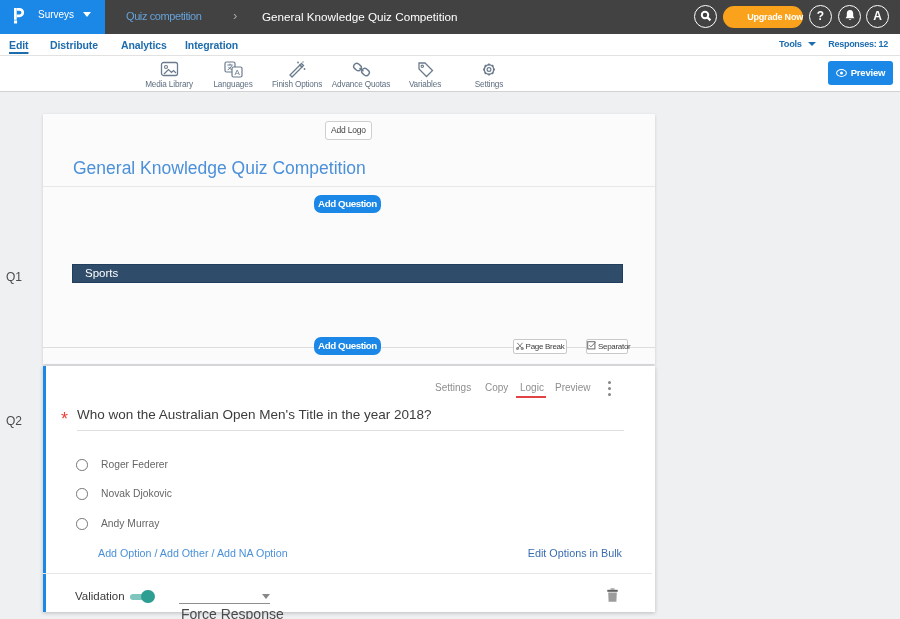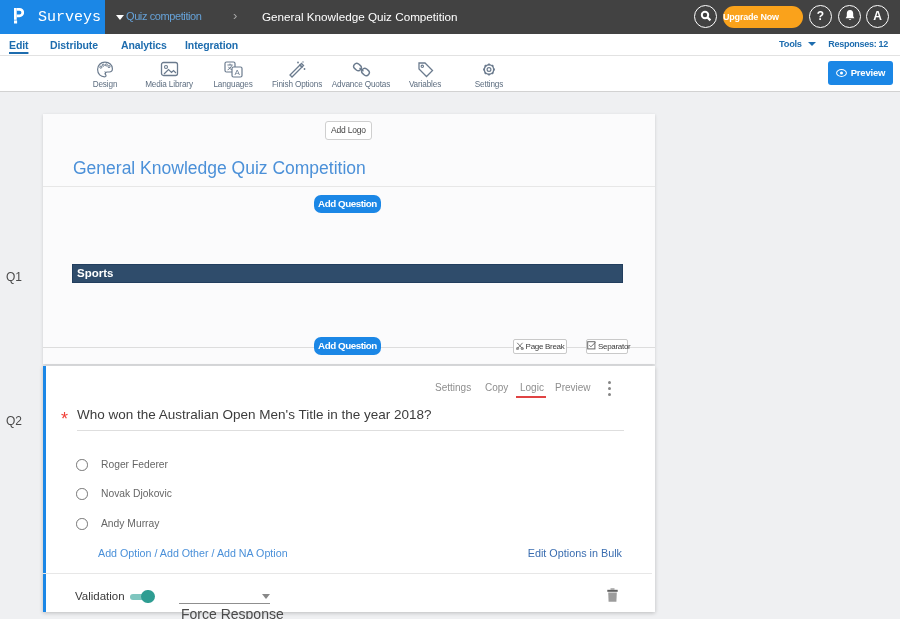--- a/index.html
+++ b/index.html
@@ -3,27 +3,27 @@
 <meta charset="utf-8">
 <style>
 * { margin:0; padding:0; box-sizing:border-box; }
 html,body { width:900px; height:619px; overflow:hidden; }
 body { font-family:"Liberation Sans", sans-serif; position:relative; background:#eff0f2; }
 
 
 #topbar { position:absolute; left:0; top:0; width:900px; height:34px; background:#424242; }
 #logo { position:absolute; left:0; top:0; width:105px; height:34px; background:#1b87e6; }
 #logo svg { position:absolute; left:14px; top:8px; }
-#surveys { position:absolute; left:38px; top:9px; color:#fff; font-size:15px;font-family:Liberation Mono, monospace; }
+#surveys { position:absolute; left:38px; top:9px; color:#fff; font-size:10px; }
 #surveys .caret { display:inline-block; margin-left:6px; vertical-align:1.5px; width:0; height:0; border-left:4.5px solid transparent; border-right:4.5px solid transparent; border-top:5.5px solid #fff; }
 #bc1 { position:absolute; left:126px; top:10px; font-size:11px; letter-spacing:-0.4px; color:#66a2d8; }
 #bc-sep { position:absolute; left:233px; top:8px; font-size:13px; color:#a8a8a8; }
 #bc2 { position:absolute; left:262px; top:10px; font-size:11.7px; color:#ffffff; }
 .hcirc { position:absolute; top:5px; width:23px; height:23px; border:1.6px solid #fff; border-radius:50%; color:#fff; text-align:center; font-size:12px; font-weight:bold; line-height:20px; }
-#upgrade { position:absolute; left:723px; top:5.5px; width:80px; height:22px; background:#faa21b; border-radius:11px; line-height:22px; color:#fff; font-size:9px; font-weight:bold; letter-spacing:-0.2px; text-align:left; }
+#upgrade { position:absolute; left:723px; top:5.5px; width:80px; height:22px; background:#faa21b; border-radius:11px; line-height:22px; color:#fff; font-size:9px; font-weight:bold; letter-spacing:-0.2px; text-align:right; }
 
 
 #navrow { position:absolute; left:0; top:34px; width:900px; height:22px; background:#fff; border-bottom:1px solid #e2e2e2; }
 .navlink { position:absolute; top:5px; font-size:10.5px; color:#1d6cae; font-weight:bold; letter-spacing:-0.1px; white-space:nowrap; }
 #nav-edit { text-decoration:underline; text-underline-offset:3px; text-decoration-thickness:1.5px; }
 #tools { position:absolute; right:84px; top:5px; font-size:9.3px; letter-spacing:-0.3px; color:#1d6cae; font-weight:bold; white-space:nowrap; }
 #tools .caret { display:inline-block; margin-left:4px; vertical-align:1px; width:0; height:0; border-left:4px solid transparent; border-right:4px solid transparent; border-top:4.5px solid #1d6cae; }
 #responses { position:absolute; right:12px; top:5px; font-size:9px; color:#1d6cae; font-weight:bold; letter-spacing:-0.3px; white-space:nowrap; }
 
 
@@ -39,21 +39,21 @@
 
 #content { position:absolute; left:0; top:92px; width:900px; height:527px; background:#eff0f2; }
 .qlabel { position:absolute; left:6px; font-size:12px; color:#4a4a4a; }
 
 
 #card1 { position:absolute; left:43px; top:22px; width:612px; height:250px; background:#fbfbfc; box-shadow:0 1px 3px rgba(0,0,0,0.15); }
 #addlogo { position:absolute; left:282px; top:7px; width:47px; height:19px; background:#fff; border:1px solid #cfcfcf; border-radius:3px; font-size:8.5px; letter-spacing:-0.2px; color:#444; text-align:center; line-height:17px; white-space:nowrap; }
 #card1-title { position:absolute; left:30px; top:44px; font-size:17.5px; color:#4b90d8; white-space:nowrap; }
 .divider { position:absolute; left:0; width:612px; height:1px; background:#e7e7e7; }
 .addq { position:absolute; left:271px; width:67px; height:17.5px; background:#1b87e6; border-radius:7px; color:#fff; font-size:9.8px; font-weight:bold; letter-spacing:-0.45px; text-align:center; line-height:17.5px; white-space:nowrap; }
-#sports { position:absolute; left:29px; top:150px; width:551px; height:19px; background:#2f4c6b; border:1px solid #223e5e; color:#fff; font-size:11.5px; font-weight:bold; line-height:17px; padding-left:4px; }
+#sports { position:absolute; left:29px; top:150px; width:551px; height:19px; background:#2f4c6b; border:1px solid #223e5e; color:#fff; font-size:11.5px; font-weight:normal; line-height:17px; padding-left:12px; }
 .minibtn { position:absolute; top:225px; height:15px; background:#fff; border:1px solid #c9c9c9; border-radius:2px; font-size:8px; letter-spacing:-0.3px; color:#3b3b3b; line-height:13px; text-align:center; white-space:nowrap; }
 .minibtn svg { vertical-align:-1px; margin-right:2px; }
 
 
 #card2 { position:absolute; left:43px; top:274px; width:612px; height:246px; background:#ffffff; box-shadow:0 1px 4px rgba(0,0,0,0.22); }
 #card2-stripe { position:absolute; left:0; top:0; width:3px; height:246px; background:#1b87e6; }
 .qhl { position:absolute; top:16px; font-size:10px; color:#8e8e8e; white-space:nowrap; }
 #logic-underline { position:absolute; left:473px; top:29.5px; width:30px; height:2px; background:#e04343; }
 #dots { position:absolute; left:565px; top:15px; width:4px; }
 #dots i { display:block; width:3.2px; height:3.2px; border-radius:50%; background:#858585; margin-bottom:2.8px; }
@@ -108,31 +108,20 @@
 <div id="navrow">
   <div class="navlink" id="nav-edit" style="left:9px;">Edit</div>
   <div class="navlink" style="left:50px;">Distribute</div>
   <div class="navlink" style="left:121px;">Analytics</div>
   <div class="navlink" style="left:185px;">Integration</div>
   <div id="tools">Tools <span class="caret"></span></div>
   <div id="responses">Responses: 12</div>
 </div>
 
 <div id="toolbar">
-  <div class="titem" style="left:73px;">
-    <svg width="18" height="17" viewBox="0 0 18 17">
-        <path d="M9 1.2 C4.7 1.2 1.6 4.2 1.6 8.6 C1.6 13 4.7 15.8 8.6 15.8 C10.2 15.8 10.3 14.6 9.6 13.7 C8.7 12.5 9.4 11 11.2 11 L13.3 11 C15.3 11 16.4 9.6 16.4 7.8 C16.4 3.9 13.2 1.2 9 1.2 Z" fill="none" stroke="#6b7b8e" stroke-width="1.2"></path>
-        <circle cx="4.8" cy="6.2" r="1.05" fill="none" stroke="#6b7b8e" stroke-width="1"></circle>
-        <circle cx="7.2" cy="4.2" r="1.05" fill="none" stroke="#6b7b8e" stroke-width="1"></circle>
-        <circle cx="10.3" cy="3.9" r="1.05" fill="none" stroke="#6b7b8e" stroke-width="1"></circle>
-        <circle cx="13" cy="5.6" r="1.05" fill="none" stroke="#6b7b8e" stroke-width="1"></circle>
-        <path d="M8.6 12.9 A1.1 1.1 0 1 0 8.6 10.7" fill="none" stroke="#6b7b8e" stroke-width="1"></path>
-      </svg>
-    <span class="lbl">Design</span>
-  </div>
   <div class="titem" style="left:137px;">
     <svg width="19" height="17" viewBox="0 0 19 17">
         <rect x="1.5" y="1.5" width="16" height="13" rx="2" fill="none" stroke="#6b7b8e" stroke-width="1.3"></rect>
         <circle cx="6" cy="6" r="1.5" fill="none" stroke="#6b7b8e" stroke-width="1.1"></circle>
         <path d="M4 13 L8.5 8.5 L11.5 11.5 L13.5 9.5 L16 12" fill="none" stroke="#6b7b8e" stroke-width="1.2"></path>
       </svg>
     <span class="lbl">Media Library</span>
   </div>
   <div class="titem" style="left:201px;">
     <svg width="19" height="17" viewBox="0 0 19 17">

